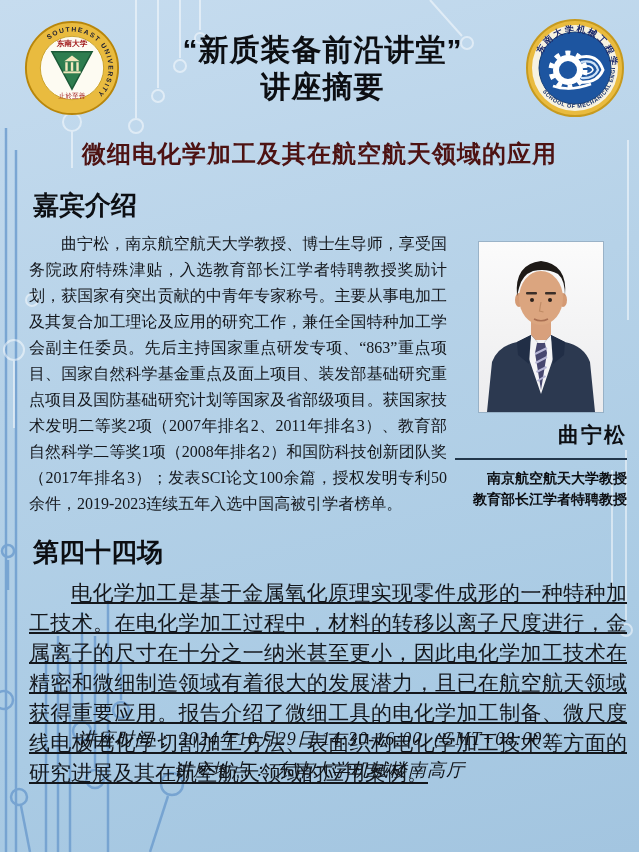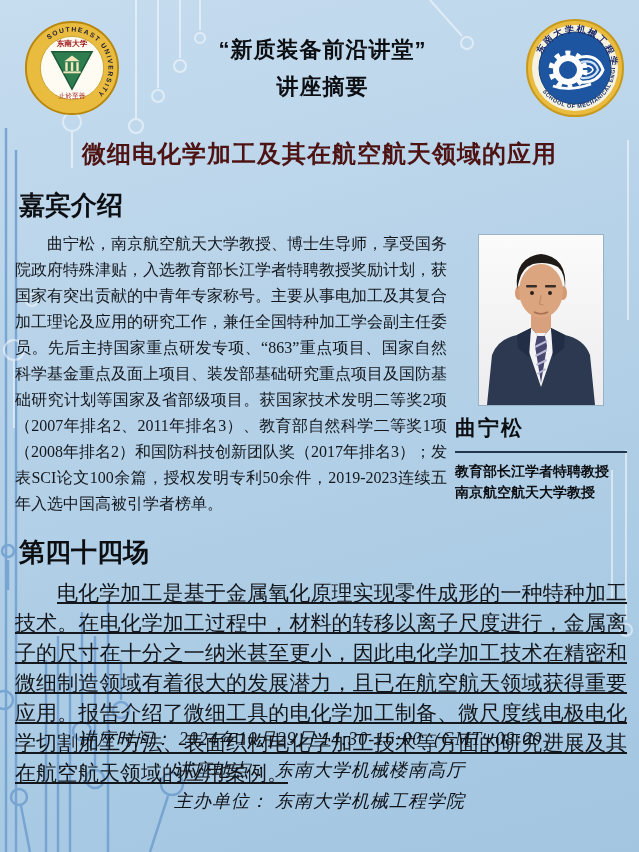--- a/index.html
+++ b/index.html
@@ -12,31 +12,31 @@
     font-family: "Liberation Sans", "DejaVu Sans", sans-serif;
     color: #111418;
   }
   .circuit-bg { position:absolute; inset:0; pointer-events:none; }
   .content { position:relative; z-index:1; }
 
   
   .header { display:flex; align-items:center; justify-content:space-between; padding:14px 14px 0 24px; height:108px; }
   .logo { flex:0 0 auto; }
   .titles { flex:1 1 auto; text-align:center; padding:0 6px; }
-  .title-line { font-size:22px; font-weight:bold; line-height:37px; letter-spacing:1px; color:#0c0e12; }
+  .title-line { font-size:30px; font-weight:bold; line-height:37px; letter-spacing:1px; color:#0c0e12; }
 
   
   .subtitle { margin-top:16px; text-align:center; font-size:24px; font-weight:bold; letter-spacing:1px; color:#4d1212; }
 
   
-  .section { padding:0 12px 0 15px; }
+  .section { padding:0 12px 0 29px; }
   .section-heading { font-size:26px; font-weight:bold; margin:18px 0 8px 4px; color:#0c0e12; }
 
   
-  .photo-card { float:right; width:172px; margin:4px 0 2px 8px; text-align:left; }
+  .photo-card { float:right; width:172px; margin:11px 0 2px 8px; text-align:right; }
   .photo-frame { width:124px; height:170px; margin:0 auto; background:#f6f6f6; box-shadow:0 0 0 1px rgba(120,140,160,.45); }
   .photo-frame svg { display:block; width:124px; height:170px; }
   .photo-name { margin-top:9px; font-size:21px; font-weight:bold; letter-spacing:2px; color:#0c0e12; }
   .photo-divider { border:none; border-top:2px solid #22364a; margin:9px 0 8px 0; width:172px; }
   .photo-caption { font-size:14px; font-weight:bold; line-height:21px; color:#0c0e12; }
 
   .bio-text {
     font-size:16px; line-height:26px;
     text-align:justify; text-indent:2em;
     font-family:"Liberation Serif","DejaVu Serif",serif;
@@ -196,40 +196,37 @@
             <path d="M8,170 L13,120 Q19,104 38,100 L52,93 L62,104 L72,93 L86,100 Q105,104 111,120 L116,170 Z" fill="#2c3950"></path>
             <path d="M52,93 L62,104 L72,93 L75,114 L62,152 L49,114 Z" fill="#f4f4f6"></path>
             <path d="M58,101 L66,101 L68,111 L62,148 L56,111 Z" fill="#47476f"></path>
             <path d="M56,112 L68,106 M56.5,121 L68,115 M57.5,130 L67.5,125 M58.5,139 L66.5,134" stroke="#b7b7d6" stroke-width="2" fill="none"></path>
             <path d="M38,100 L52,93 L50,122 L39,113 Z" fill="#212e46"></path>
             <path d="M86,100 L72,93 L74,122 L85,113 Z" fill="#212e46"></path>
           </svg>
         </div>
         <div class="photo-name">曲宁松</div>
         <hr class="photo-divider">
+        <div class="photo-caption">南京航空航天大学教授</div>
         <div class="photo-caption">教育部长江学者特聘教授</div>
-        <div class="photo-caption">南京航空航天大学教授</div>
       </div>
 
       <p class="bio-text">曲宁松，南京航空航天大学教授、博士生导师，享受国务院政府特殊津贴，入选教育部长江学者特聘教授奖励计划，获国家有突出贡献的中青年专家称号。主要从事电加工及其复合加工理论及应用的研究工作，兼任全国特种加工学会副主任委员。先后主持国家重点研发专项、“863”重点项目、国家自然科学基金重点及面上项目、装发部基础研究重点项目及国防基础研究计划等国家及省部级项目。获国家技术发明二等奖2项（2007年排名2、2011年排名3）、教育部自然科学二等奖1项（2008年排名2）和国防科技创新团队奖（2017年排名3）；发表SCI论文100余篇，授权发明专利50余件，2019-2023连续五年入选中国高被引学者榜单。</p>
       <div class="clear"></div>
     </div>
 
     <div class="section">
       <div class="section-heading">第四十四场</div>
       <p class="abstract-text">电化学加工是基于金属氧化原理实现零件成形的一种特种加工技术。在电化学加工过程中，材料的转移以离子尺度进行，金属离子的尺寸在十分之一纳米甚至更小，因此电化学加工技术在精密和微细制造领域有着很大的发展潜力，且已在航空航天领域获得重要应用。报告介绍了微细工具的电化学加工制备、微尺度线电极电化学切割加工方法、表面织构电化学加工技术等方面的研究进展及其在航空航天领域的应用案例。</p>
     </div>
 
   </div>
 
   <div class="footer">
     <div class="info-row">
       <span class="info-label">讲座时间：</span><span>2024年10月29日 14:30-16:00（GMT+08:00）</span>
     </div>
     <div class="info-row">
       <span class="info-label">讲座地点：</span><span>东南大学机械楼南高厅</span>
     </div>
-    <div class="info-row">
-      <span class="info-label">主办单位：</span><span>东南大学机械工程学院</span>
-    </div>
   </div>
 
 </div>
 
 </body></html>

